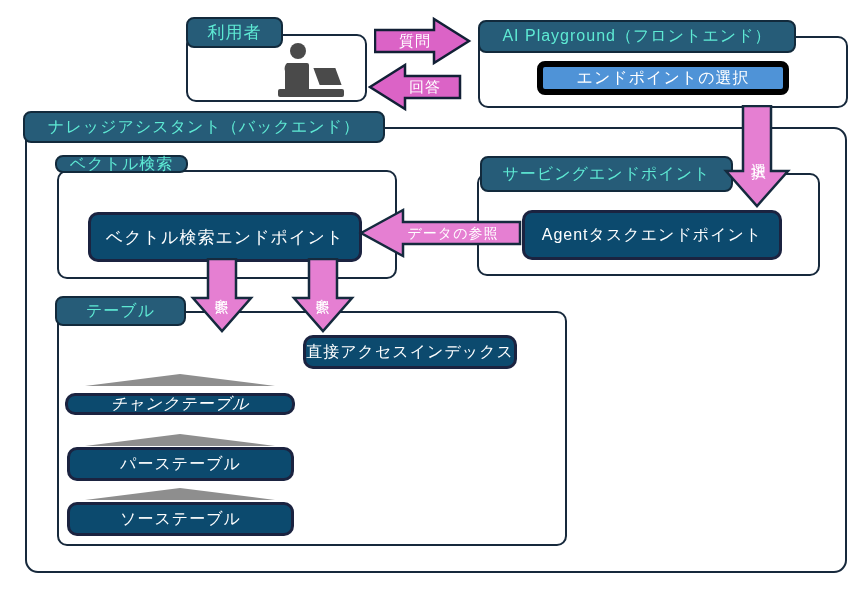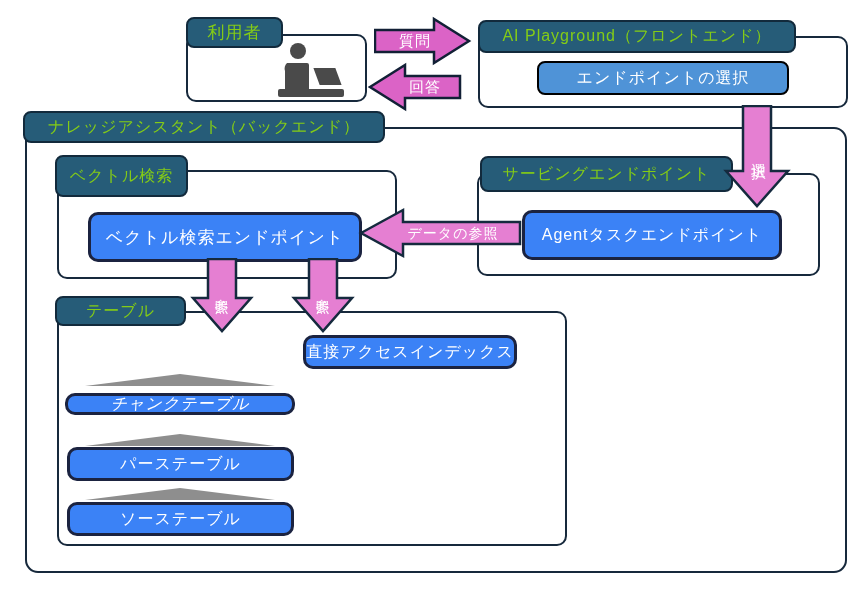--- a/index.html
+++ b/index.html
@@ -9,32 +9,32 @@
   }
   
   .panel{
     position:absolute;background:#ffffff;border:2px solid #17293C;
     border-radius:10px;box-sizing:border-box;z-index:1;
   }
   .panel.big{border-radius:13px;}
   
   .tag{
     position:absolute;background:#265C78;border:2px solid #122A3C;border-radius:8px;
-    color:#84cc16;display:flex;align-items:center;justify-content:center;
+    color:#5eead4;display:flex;align-items:center;justify-content:center;
     font-size:15px;letter-spacing:1px;box-sizing:border-box;z-index:3;white-space:nowrap;
   }
   
   .pbox{
-    position:absolute;background:#3b82f6;border:3px solid #1B2340;border-radius:10px;
+    position:absolute;background:#0c4a6e;border:3px solid #1B2340;border-radius:10px;
     color:#ffffff;display:flex;align-items:center;justify-content:center;
     font-size:16px;letter-spacing:1px;box-sizing:border-box;z-index:3;white-space:nowrap;
   }
   
   .btn{
-    position:absolute;background:#4F93D7;border:2px solid #000000;border-radius:8px;
+    position:absolute;background:#4F93D7;border:6px solid #000000;border-radius:8px;
     color:#ffffff;display:flex;align-items:center;justify-content:center;
     font-size:16px;letter-spacing:1px;box-sizing:border-box;z-index:3;white-space:nowrap;
   }
   svg.arrow{position:absolute;z-index:5;}
   svg.tri{position:absolute;z-index:2;}
   svg.person{position:absolute;z-index:3;}
   .alabel{
     position:absolute;color:#ffffff;font-size:15px;letter-spacing:1px;z-index:6;
     display:flex;align-items:center;justify-content:center;white-space:nowrap;
   }
@@ -77,21 +77,21 @@
   <div class="alabel" style="left:402px;top:76px;width:46px;height:22px;">
     <span>回答</span>
   </div>
 
   <div class="panel big" style="left:25px;top:127px;width:822px;height:446px;"></div>
   <div class="tag" style="left:23px;top:111px;width:362px;height:32px;font-size:16px;">
     <span>ナレッジアシスタント（バックエンド）</span>
   </div>
 
   <div class="panel" style="left:57px;top:170px;width:340px;height:109px;"></div>
-  <div class="tag" style="left:55px;top:155px;width:133px;height:42px;font-size:16px;">
+  <div class="tag" style="left:55px;top:155px;width:133px;height:18px;font-size:16px;">
     <span>ベクトル検索</span>
   </div>
   <div class="pbox" style="left:88px;top:212px;width:274px;height:50px;font-size:17px;">
     <span>ベクトル検索エンドポイント</span>
   </div>
 
   <div class="panel" style="left:477px;top:173px;width:343px;height:103px;"></div>
   <div class="tag" style="left:480px;top:156px;width:253px;height:36px;font-size:16px;">
     <span>サービングエンドポイント</span>
   </div>

